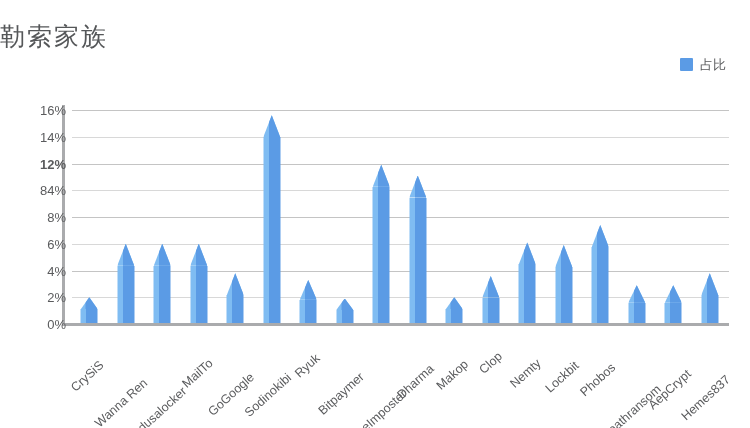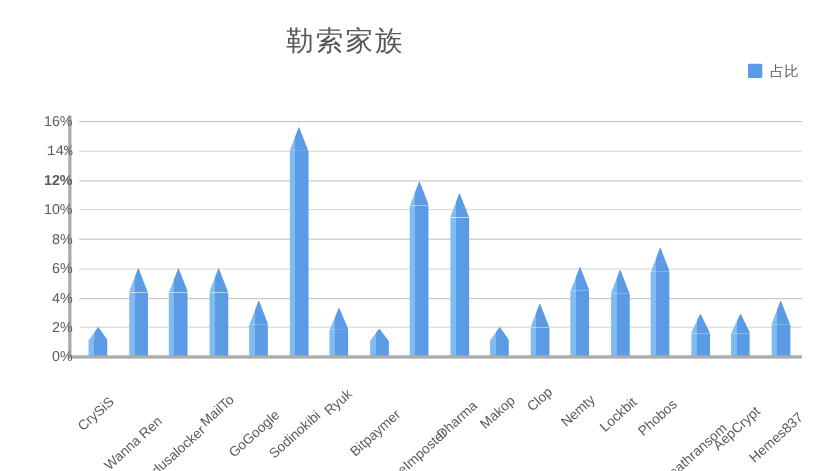--- a/index.html
+++ b/index.html
@@ -22,21 +22,21 @@
     height: 428px;
     background: #fff;
   }
 
   
   .chart-title {
     position: absolute;
     left: 0;
     top: 20px;
     width: 628px;
-    text-align: center;
+    text-align: left;
     font-size: 25px;
     color: #555759;
     letter-spacing: 2px;
     font-weight: 400;
     white-space: nowrap;
   }
 
   
   .legend {
     position: absolute;
@@ -377,17 +377,17 @@
       <div class="xlabel-slot" style="left: 620.5px;">
         <div class="xlabel"><span class="xlabel-inner">Hemes837</span></div>
       </div>
     </div>
 
 <div class="ytick" style="top: 324px;">0%</div>
     <div class="ytick" style="top: 297.25px;">2%</div>
     <div class="ytick" style="top: 270.5px;">4%</div>
     <div class="ytick" style="top: 243.75px;">6%</div>
     <div class="ytick" style="top: 217px;">8%</div>
-    <div class="ytick" style="top: 190.25px;">10%</div>
+    <div class="ytick" style="top: 190.25px;">84%</div>
     <div class="ytick" style="top: 163.5px; font-weight: bold;">12%</div>
-    <div class="ytick" style="top: 136.75px; font-family: Liberation Mono, monospace;">14%</div>
+    <div class="ytick" style="top: 136.75px;">14%</div>
     <div class="ytick" style="top: 110px;">16%</div>
   </div>
 
 </body></html>

